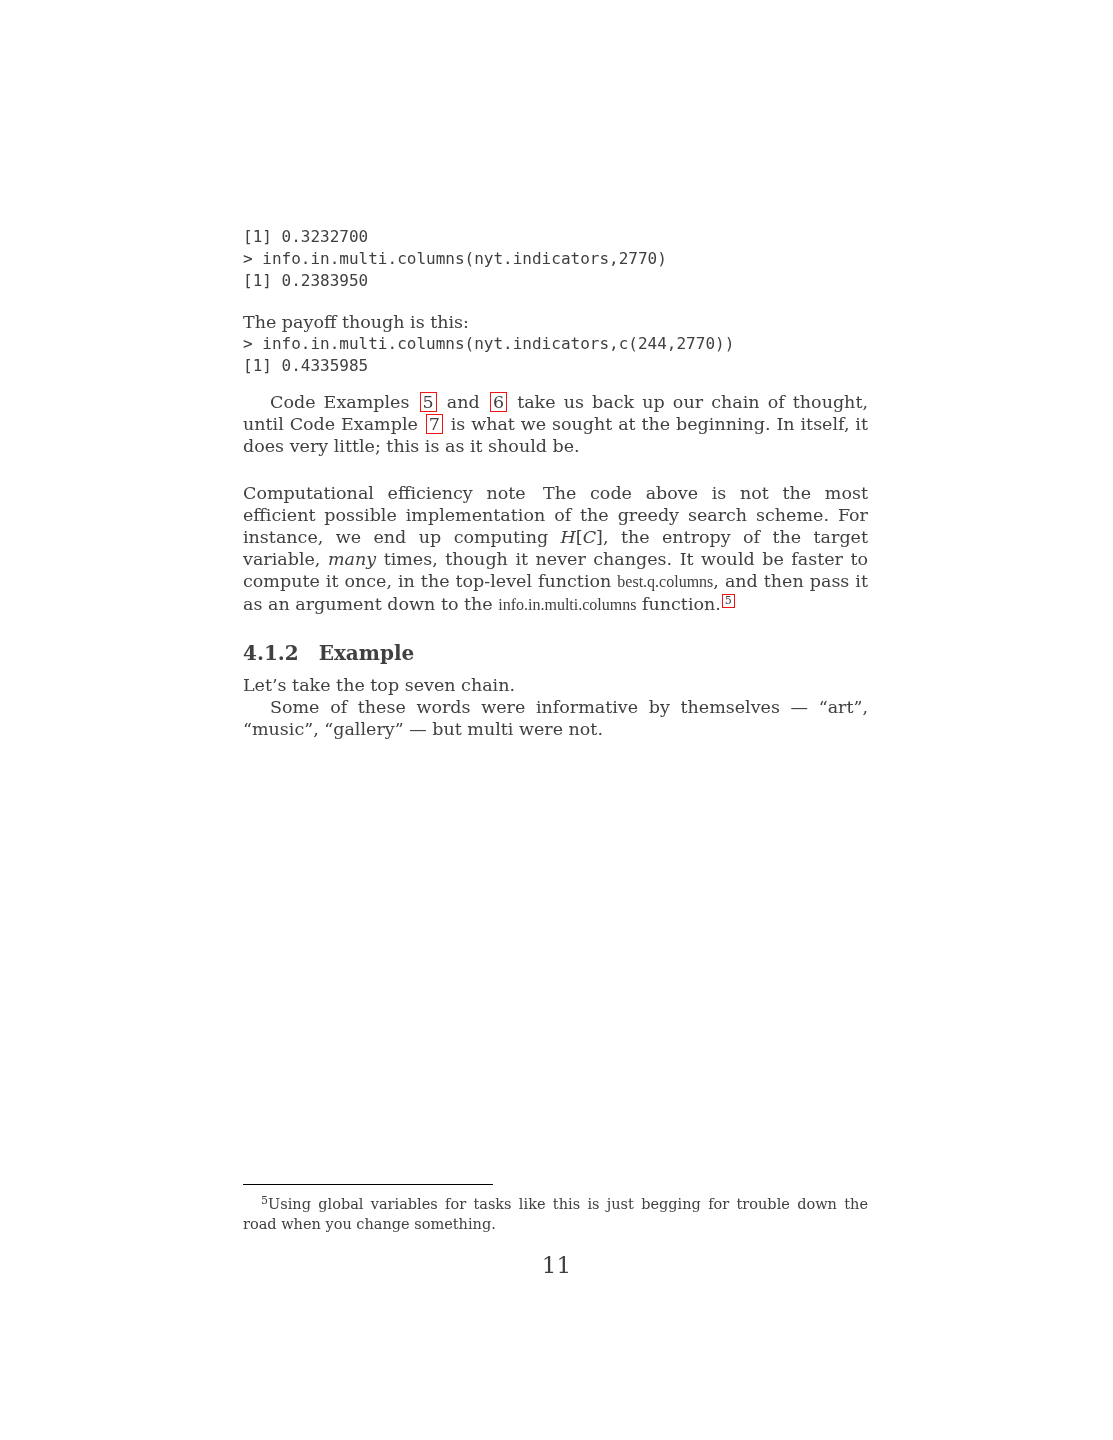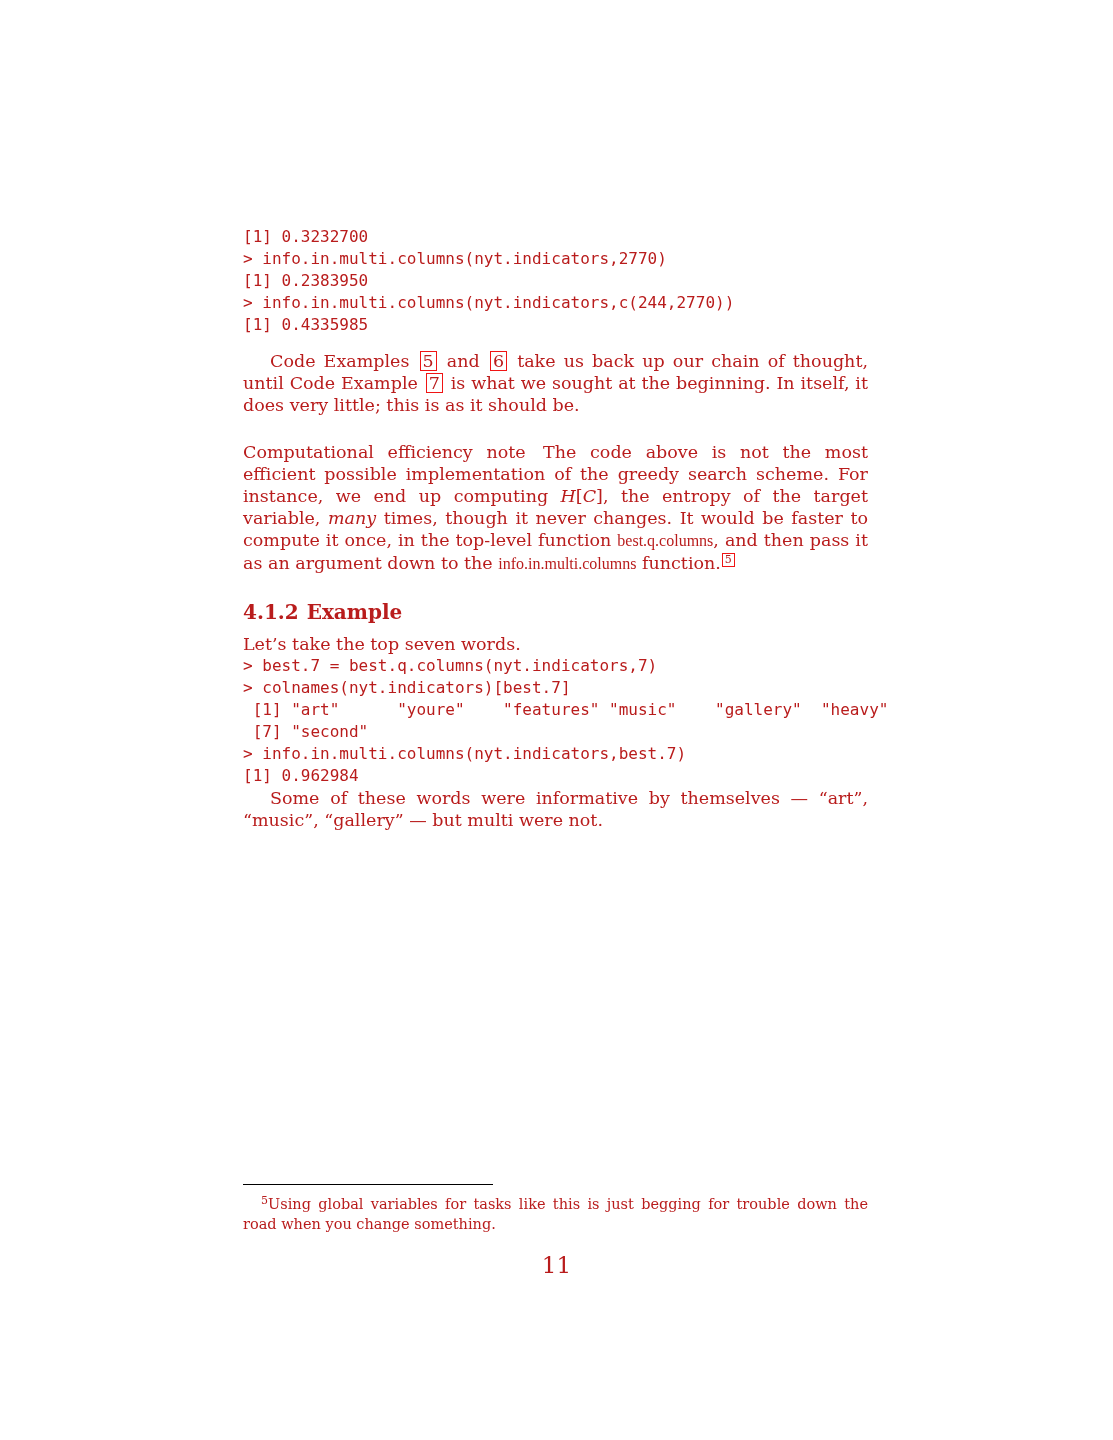--- a/index.html
+++ b/index.html
@@ -5,21 +5,21 @@
   html, body {
     margin: 0;
     padding: 0;
     background: #ffffff;
   }
   .page {
     position: relative;
     width: 1113px;
     height: 1440px;
     background: #ffffff;
-    color: #b91c1c;
+    color: #404040;
     font-family: "DejaVu Serif", serif;
     font-size: 17.5px;
     line-height: 22px;
     overflow: hidden;
   }
   .content {
     position: absolute;
     top: 226px;
     left: 243px;
     width: 625px;
@@ -43,21 +43,21 @@
   .mt-payoff      { margin-top: 19px; }
   .mt-code        { margin-top: 14px; }
   .mt-para        { margin-top: 14px; }
   .mt-effnote     { margin-top: 25px; }
   .section-heading {
     margin: 24px 0 8px 0;
     font-size: 20px;
     line-height: 26px;
     font-weight: bold;
   }
-  .section-heading .sec-num { margin-right: 8px; }
+  .section-heading .sec-num { margin-right: 20px; }
   
   .seg-normal { }
   .seg-bold   { font-weight: normal; }
   .seg-italic { font-style: italic; }
   .seg-code   {
     font-family: Liberation Serif, serif;
     font-size: 16px;
     white-space: nowrap;
   }
   .seg-ref {
@@ -110,40 +110,35 @@
 </head>
 <body>
 
 <div class="page">
   <div class="content">
 
     <pre class="codeblock">[1] 0.3232700
 &gt; info.in.multi.columns(nyt.indicators,2770)
 [1] 0.2383950</pre>
 
+    <p class="mt-payoff">The payoff though is this:</p>
 
     <pre class="codeblock mt-code">&gt; info.in.multi.columns(nyt.indicators,c(244,2770))
 [1] 0.4335985</pre>
 
     <p class="justify indent mt-para"><span class="seg-normal">Code Examples </span><span class="seg-ref">5</span><span class="seg-normal"> and </span><span class="seg-ref">6</span><span class="seg-normal"> take us back up our chain of thought, until Code Example </span><span class="seg-ref">7</span><span class="seg-normal"> is what we sought at the beginning. In itself, it does very little; this is as it should be.</span></p>
 
     <p class="justify mt-effnote"><span class="seg-bold">Computational efficiency note</span><span class="seg-normal"> The code above is not the most efficient possible implementation of the greedy search scheme. For instance, we end up computing </span><span class="seg-italic">H</span><span class="seg-normal">[</span><span class="seg-italic">C</span><span class="seg-normal">], the entropy of the target variable, </span><span class="seg-italic">many</span><span class="seg-normal"> times, though it never changes. It would be faster to compute it once, in the top-level function </span><span class="seg-code">best.q.columns</span><span class="seg-normal">, and then pass it as an argument down to the </span><span class="seg-code">info.in.multi.columns</span><span class="seg-normal"> function.</span><span class="seg-supref">5</span></p>
 
     <h3 class="section-heading">
       <span class="sec-num">4.1.2</span><span>Example</span>
     </h3>
 
-    <p>Let’s take the top seven words.</p>
+    <p>Let’s take the top seven chain.</p>
 
-    <pre class="codeblock mt-code">&gt; best.7 = best.q.columns(nyt.indicators,7)
-&gt; colnames(nyt.indicators)[best.7]
- [1] "art"      "youre"    "features" "music"    "gallery"  "heavy"
- [7] "second"
-&gt; info.in.multi.columns(nyt.indicators,best.7)
-[1] 0.962984</pre>
 
 
     <p class="justify indent"><span class="seg-normal">Some of these words were informative by themselves — “art”, “music”, “gallery” — but multi were not.</span></p>
 
   </div>
 
   <div class="footnote-area">
     <div class="footnote-rule"></div>
     <p class="footnote-text justify"><span class="seg-sup">5</span><span class="seg-normal">Using global variables for tasks like this is just begging for trouble down the road when you change something.</span></p>
   </div>

